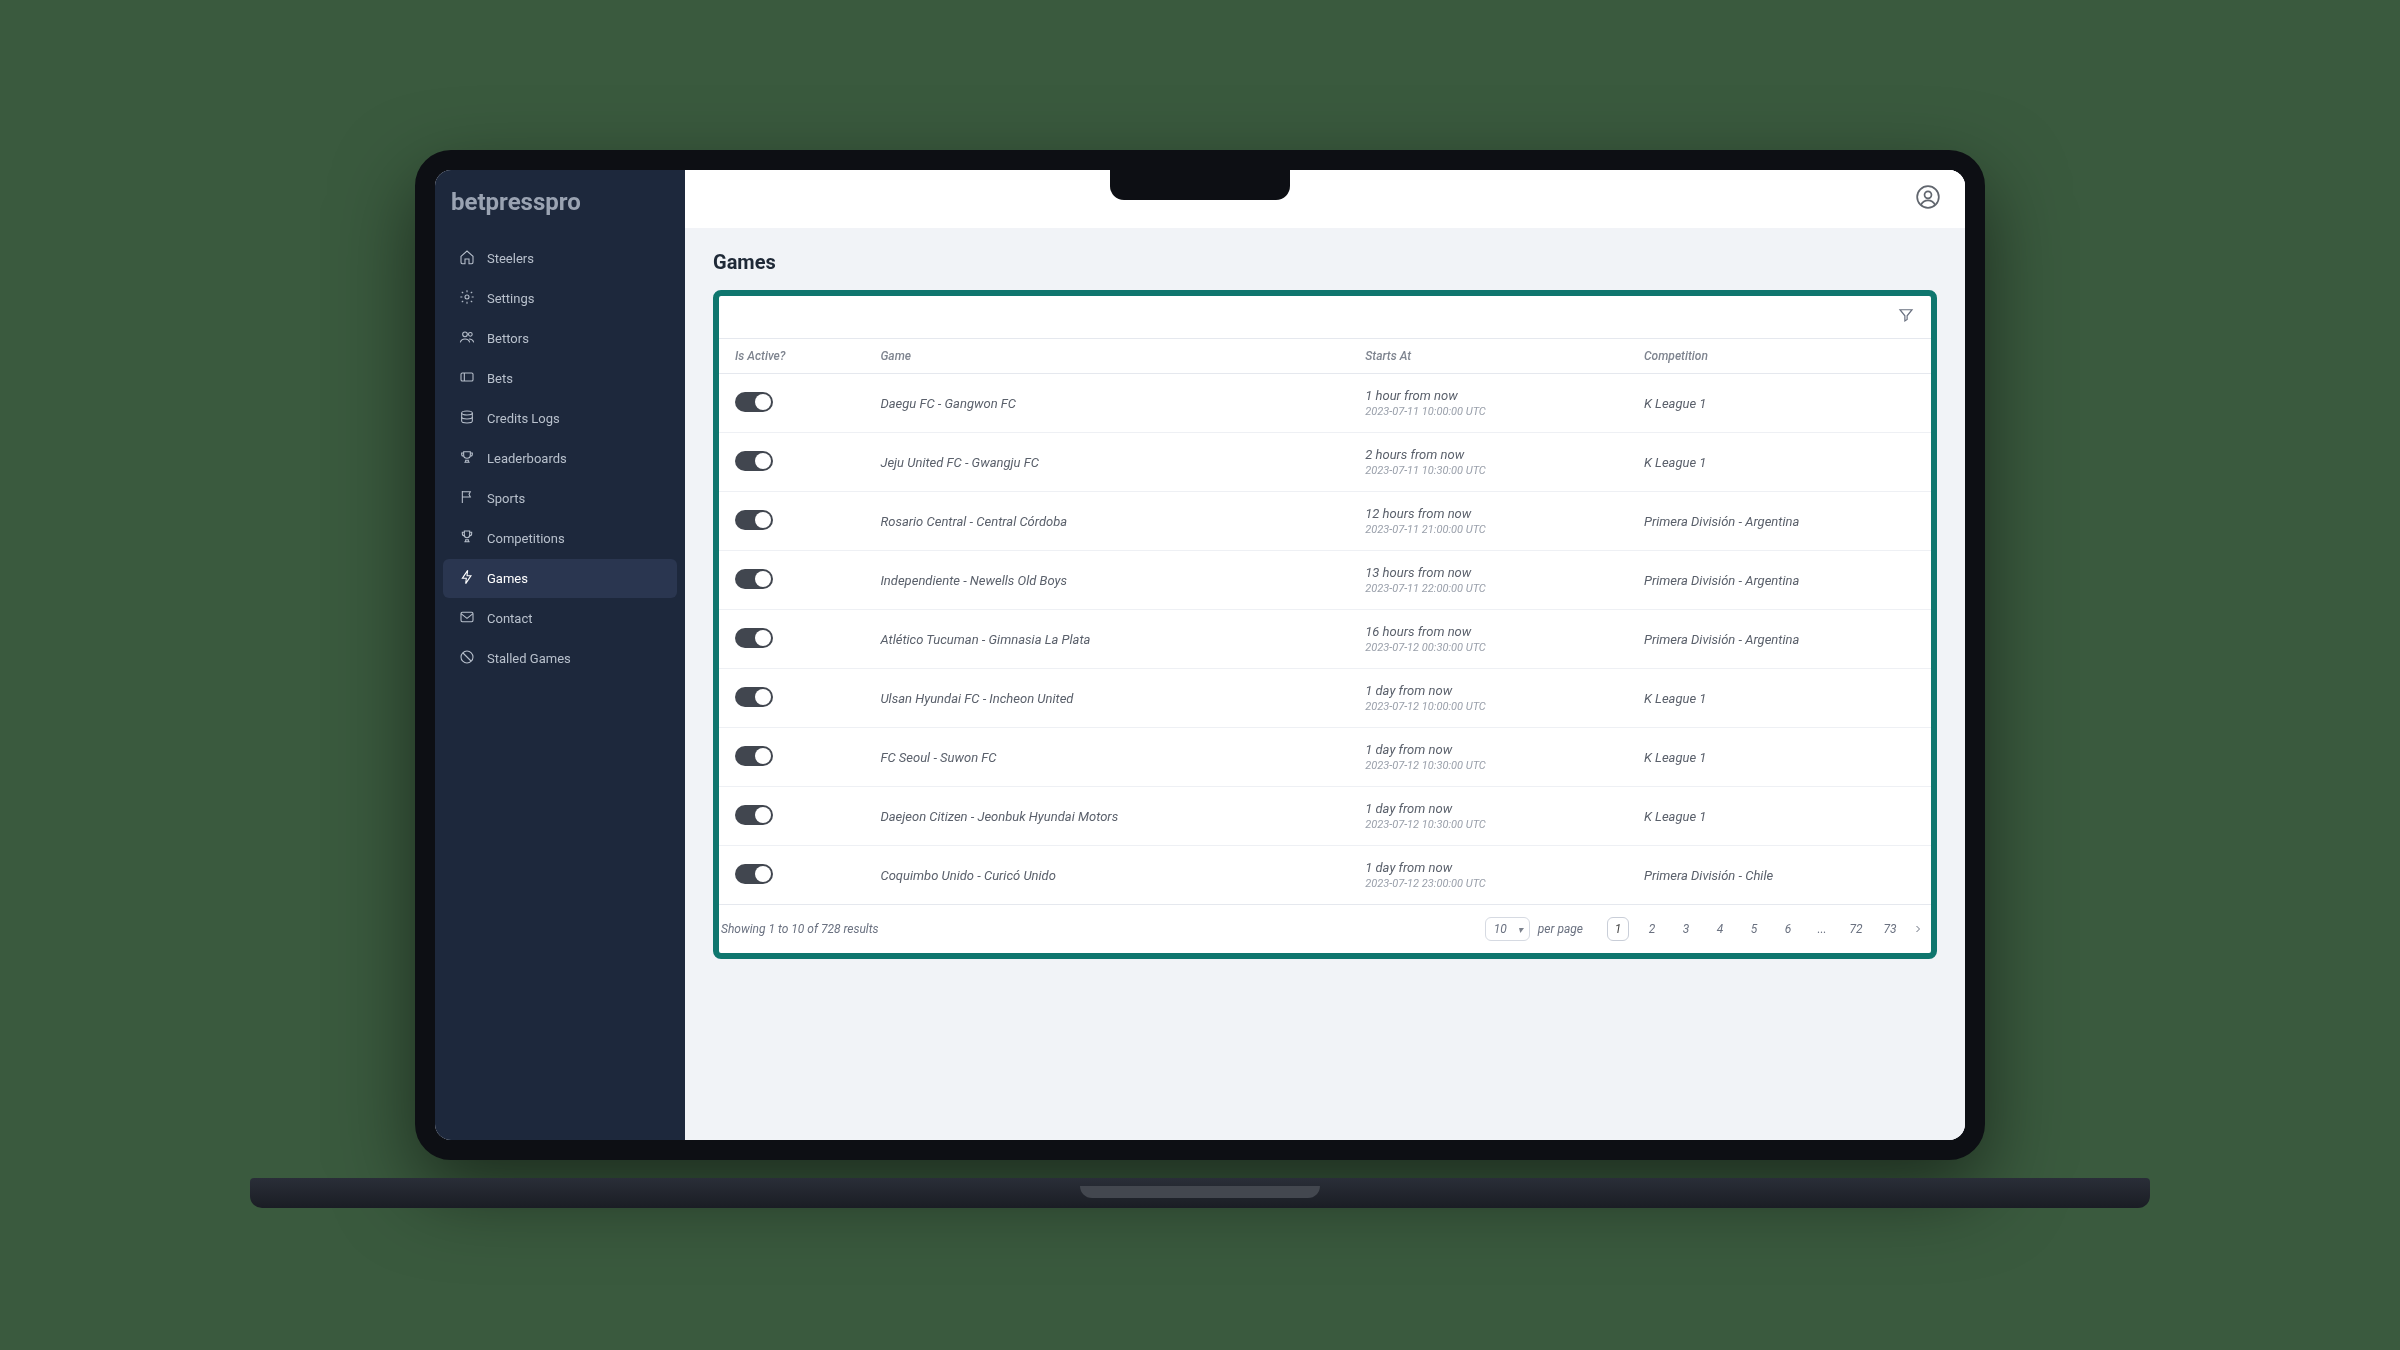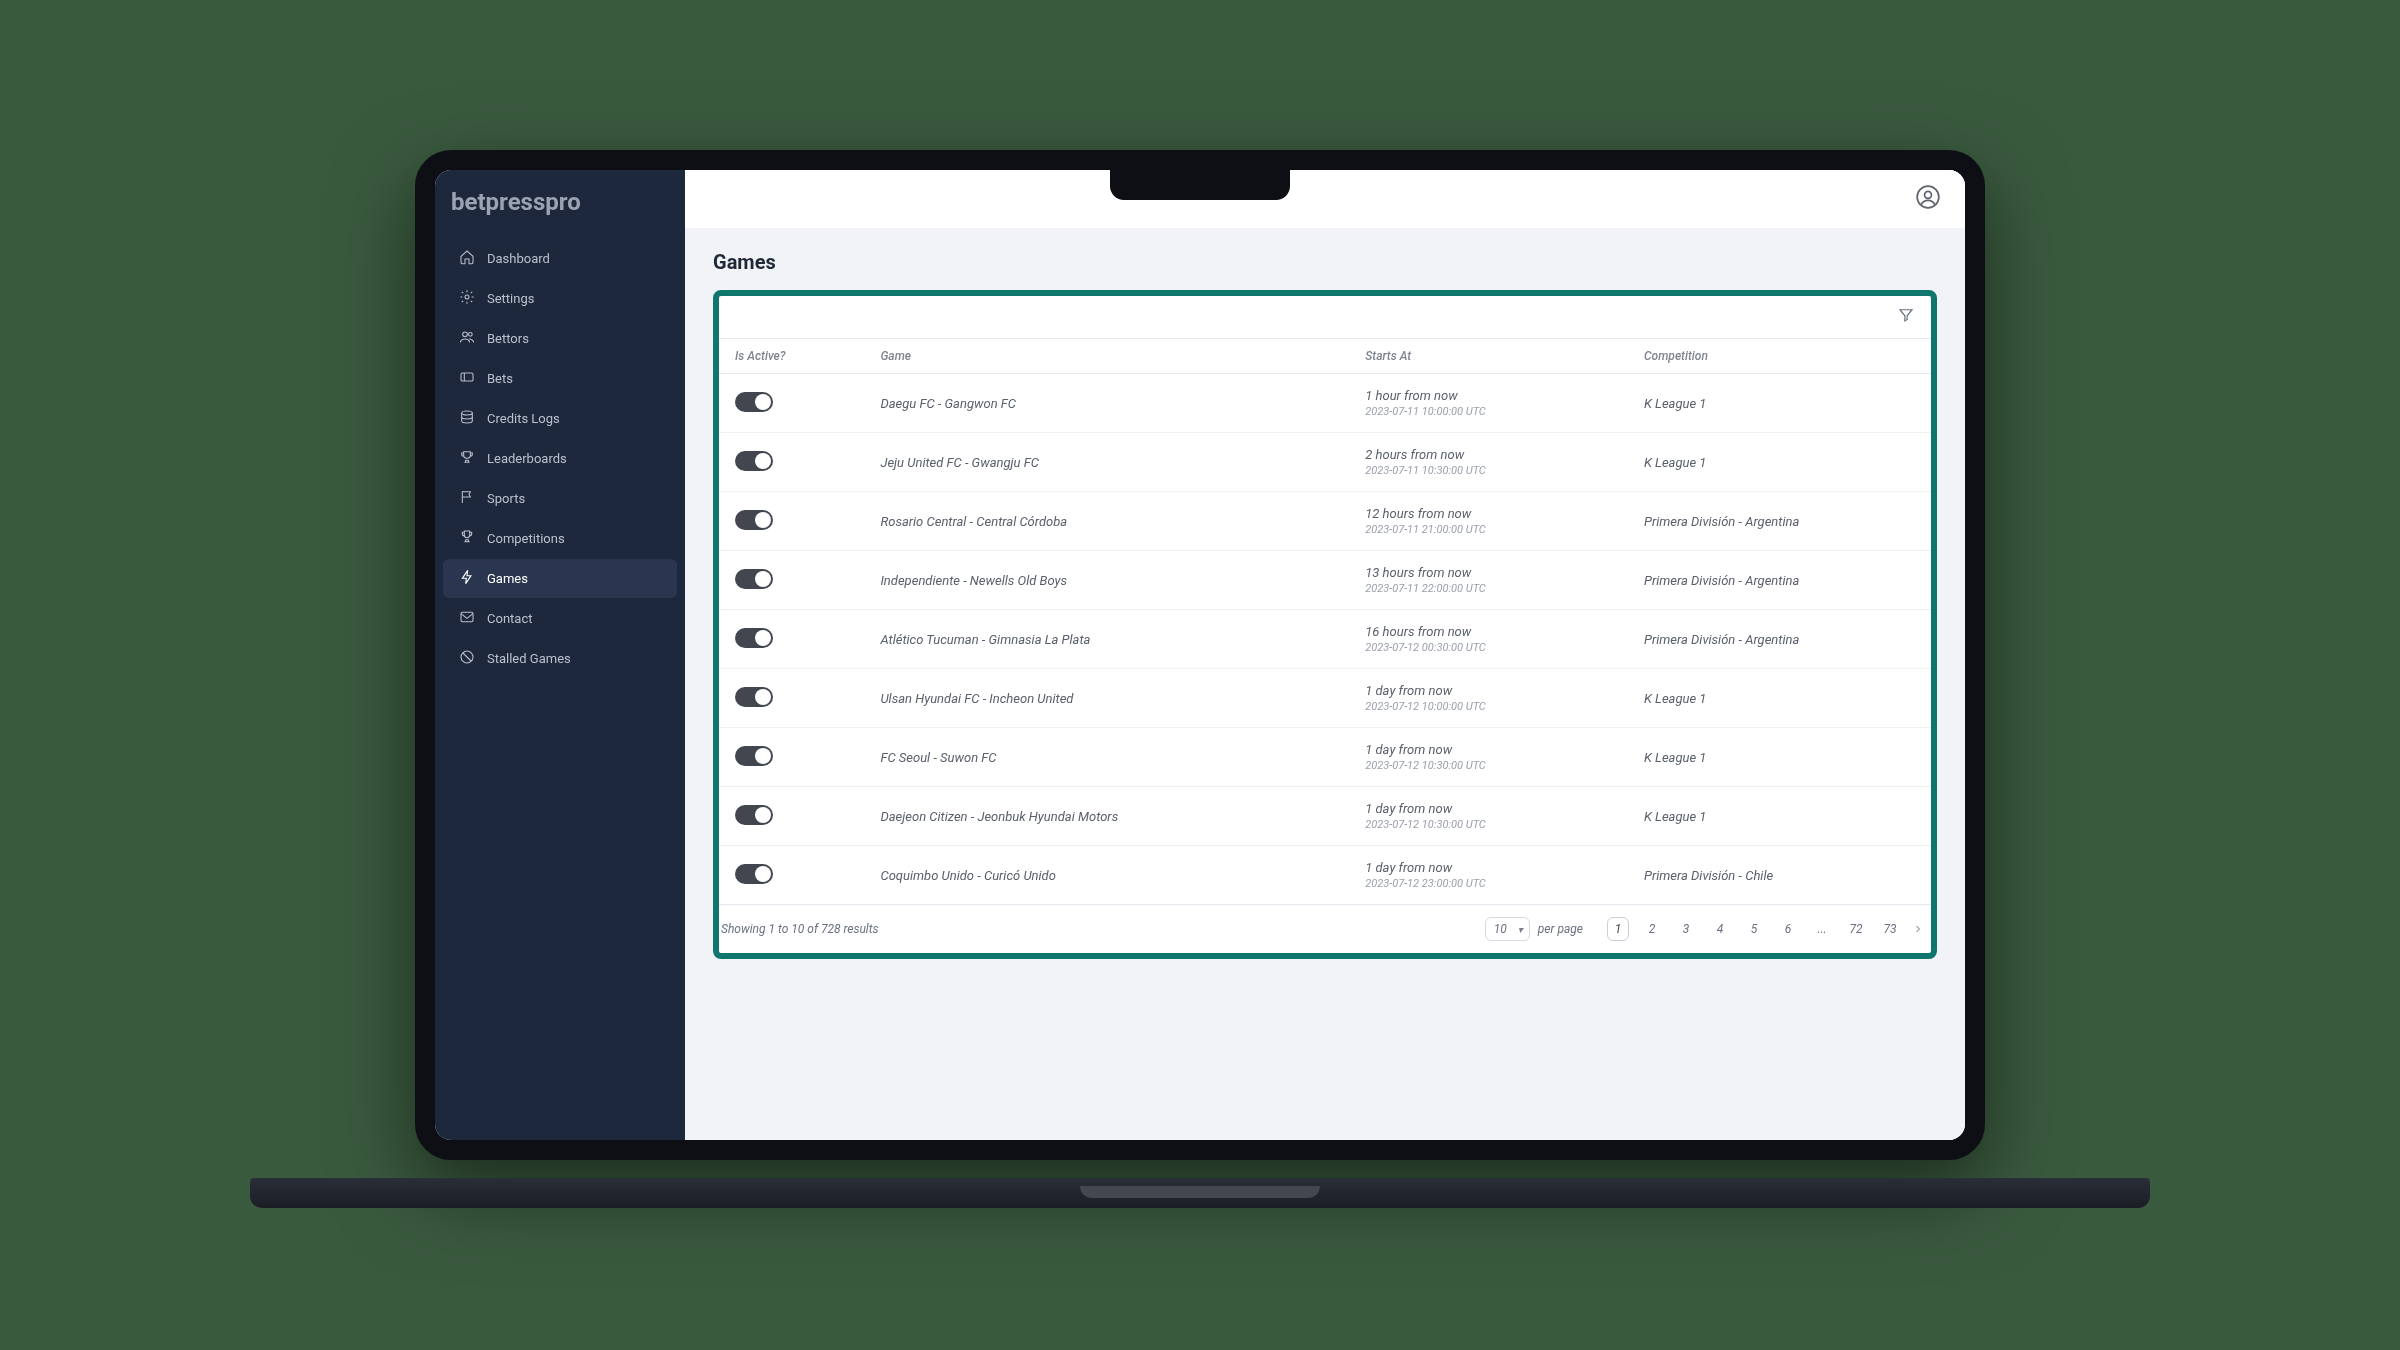--- a/index.html
+++ b/index.html
@@ -252,21 +252,21 @@
     <div class="notch"></div>
 
     <div class="app">
       <aside class="sidebar">
         <div class="logo">betpresspro</div>
         <nav id="nav">
             <div class="nav-item">
               <span><svg class="nav-icon" viewBox="0 0 24 24" fill="none" stroke="currentColor" stroke-width="1.6">
                   <path d="M3 11l9-8 9 8v9a2 2 0 0 1-2 2h-4v-7h-6v7H5a2 2 0 0 1-2-2z"></path>
                 </svg></span>
-              <span>Dashboard</span>
+              <span>Steelers</span>
             </div>
             <div class="nav-item">
               <span><svg class="nav-icon" viewBox="0 0 24 24" fill="none" stroke="currentColor" stroke-width="1.6">
                   <circle cx="12" cy="12" r="3"></circle>
                   <path d="M12 2v3M12 19v3M4.2 4.2l2.1 2.1M17.7 17.7l2.1 2.1M2 12h3M19 12h3M4.2 19.8l2.1-2.1M17.7 6.3l2.1-2.1"></path>
                 </svg></span>
               <span>Settings</span>
             </div>
             <div class="nav-item">
               <span><svg class="nav-icon" viewBox="0 0 24 24" fill="none" stroke="currentColor" stroke-width="1.6">

